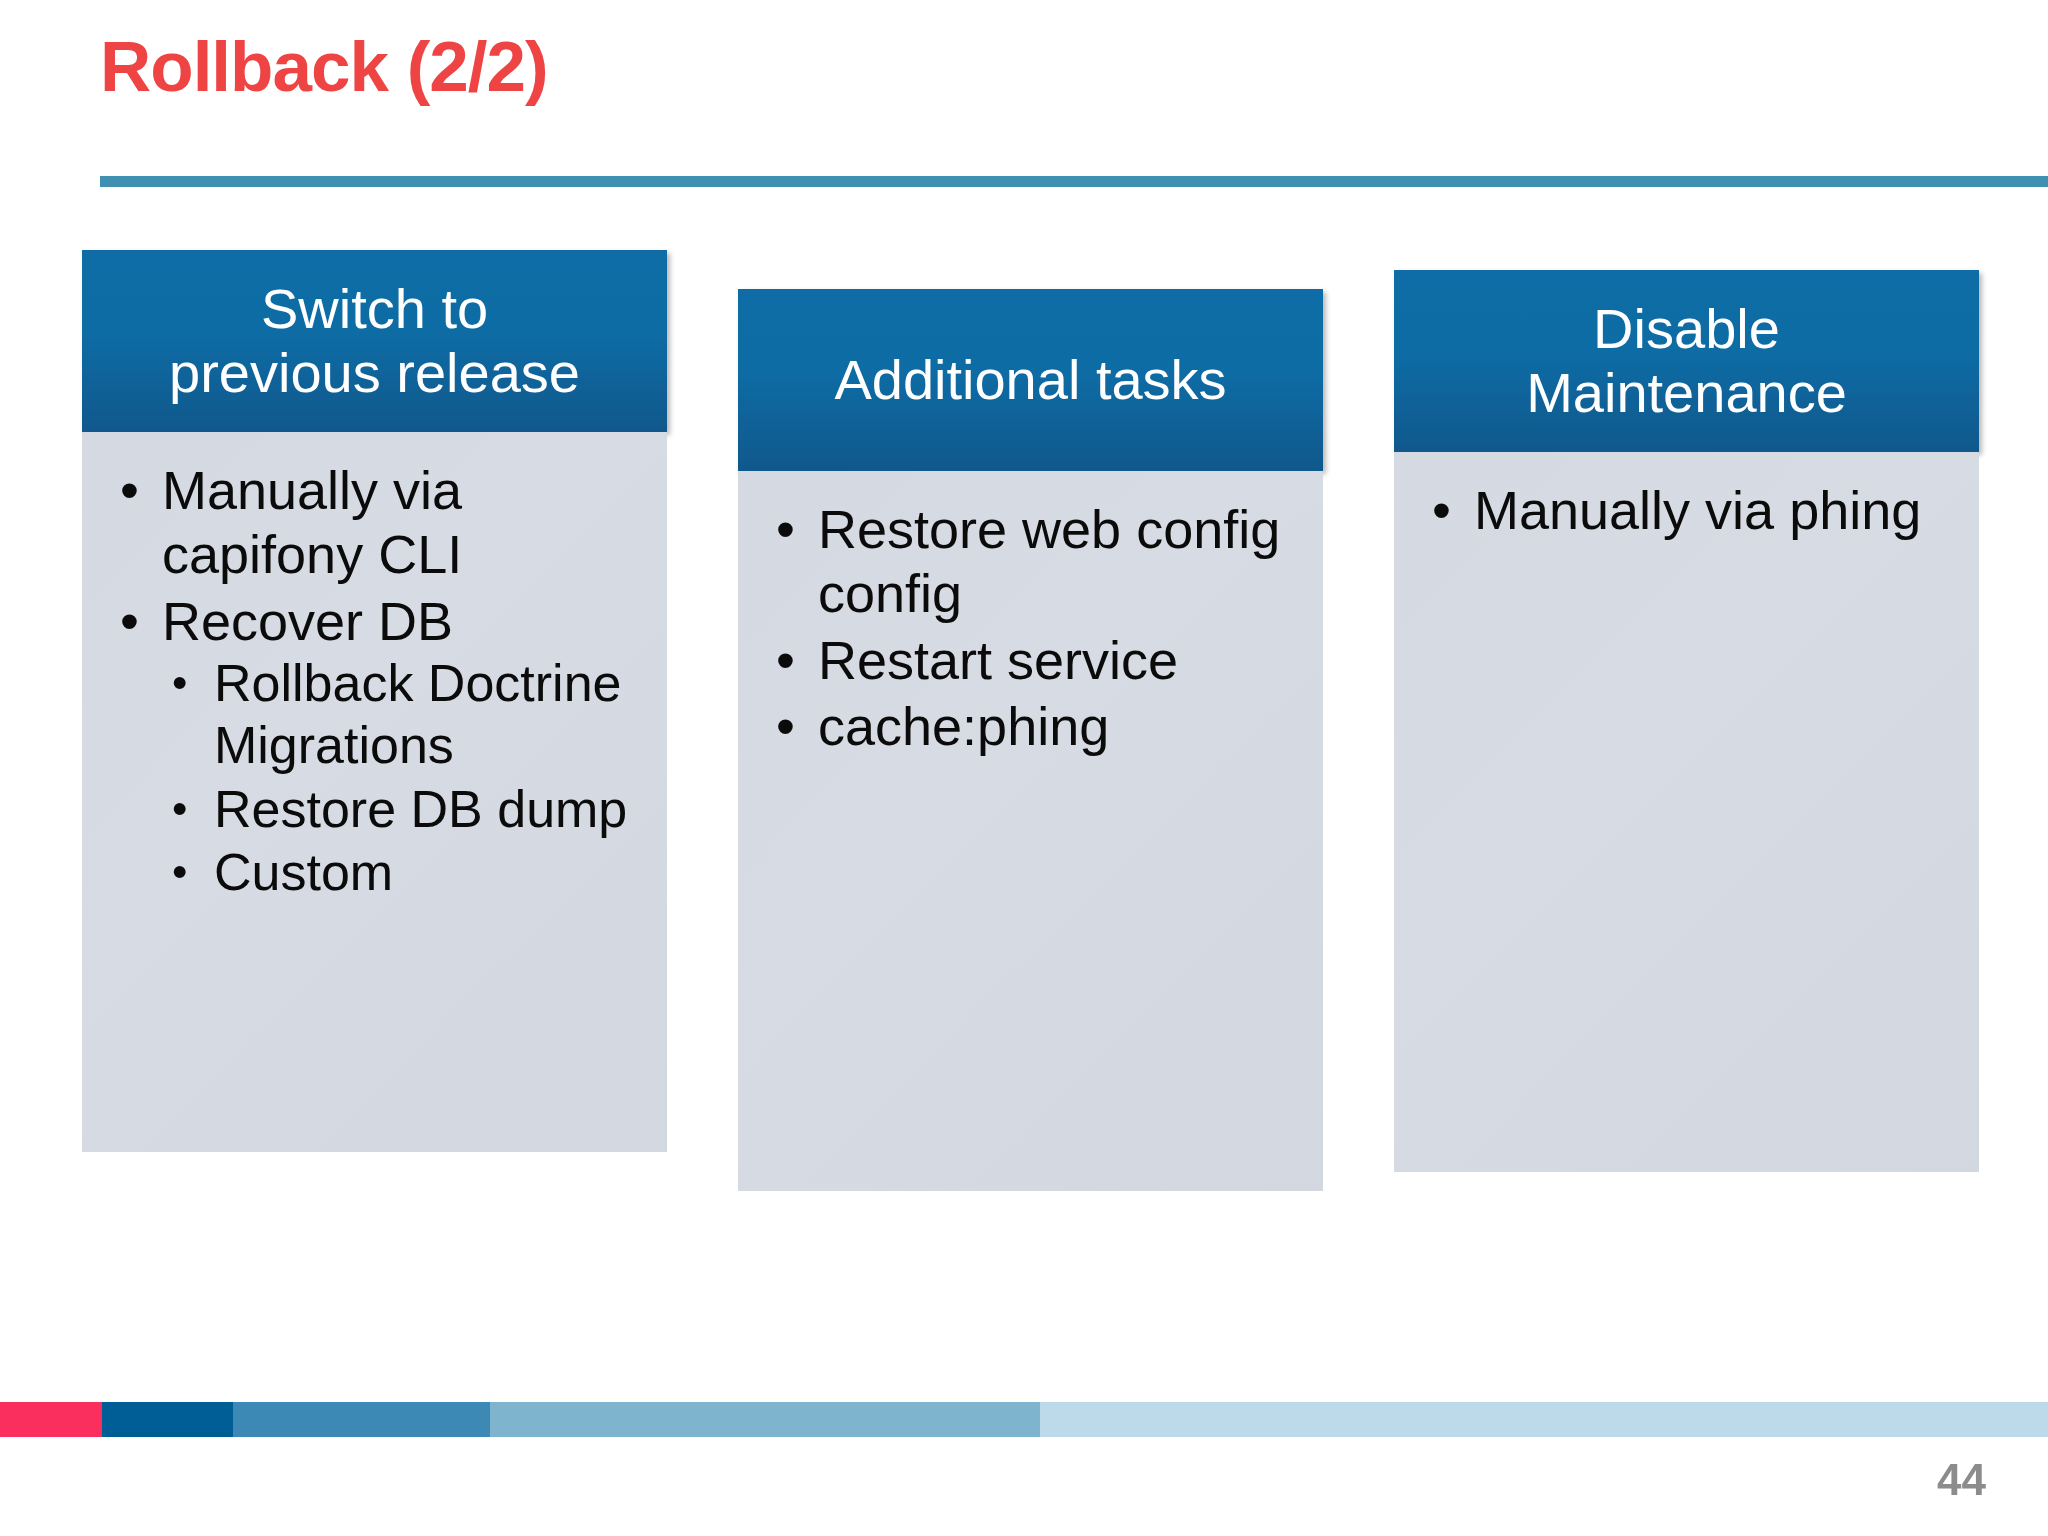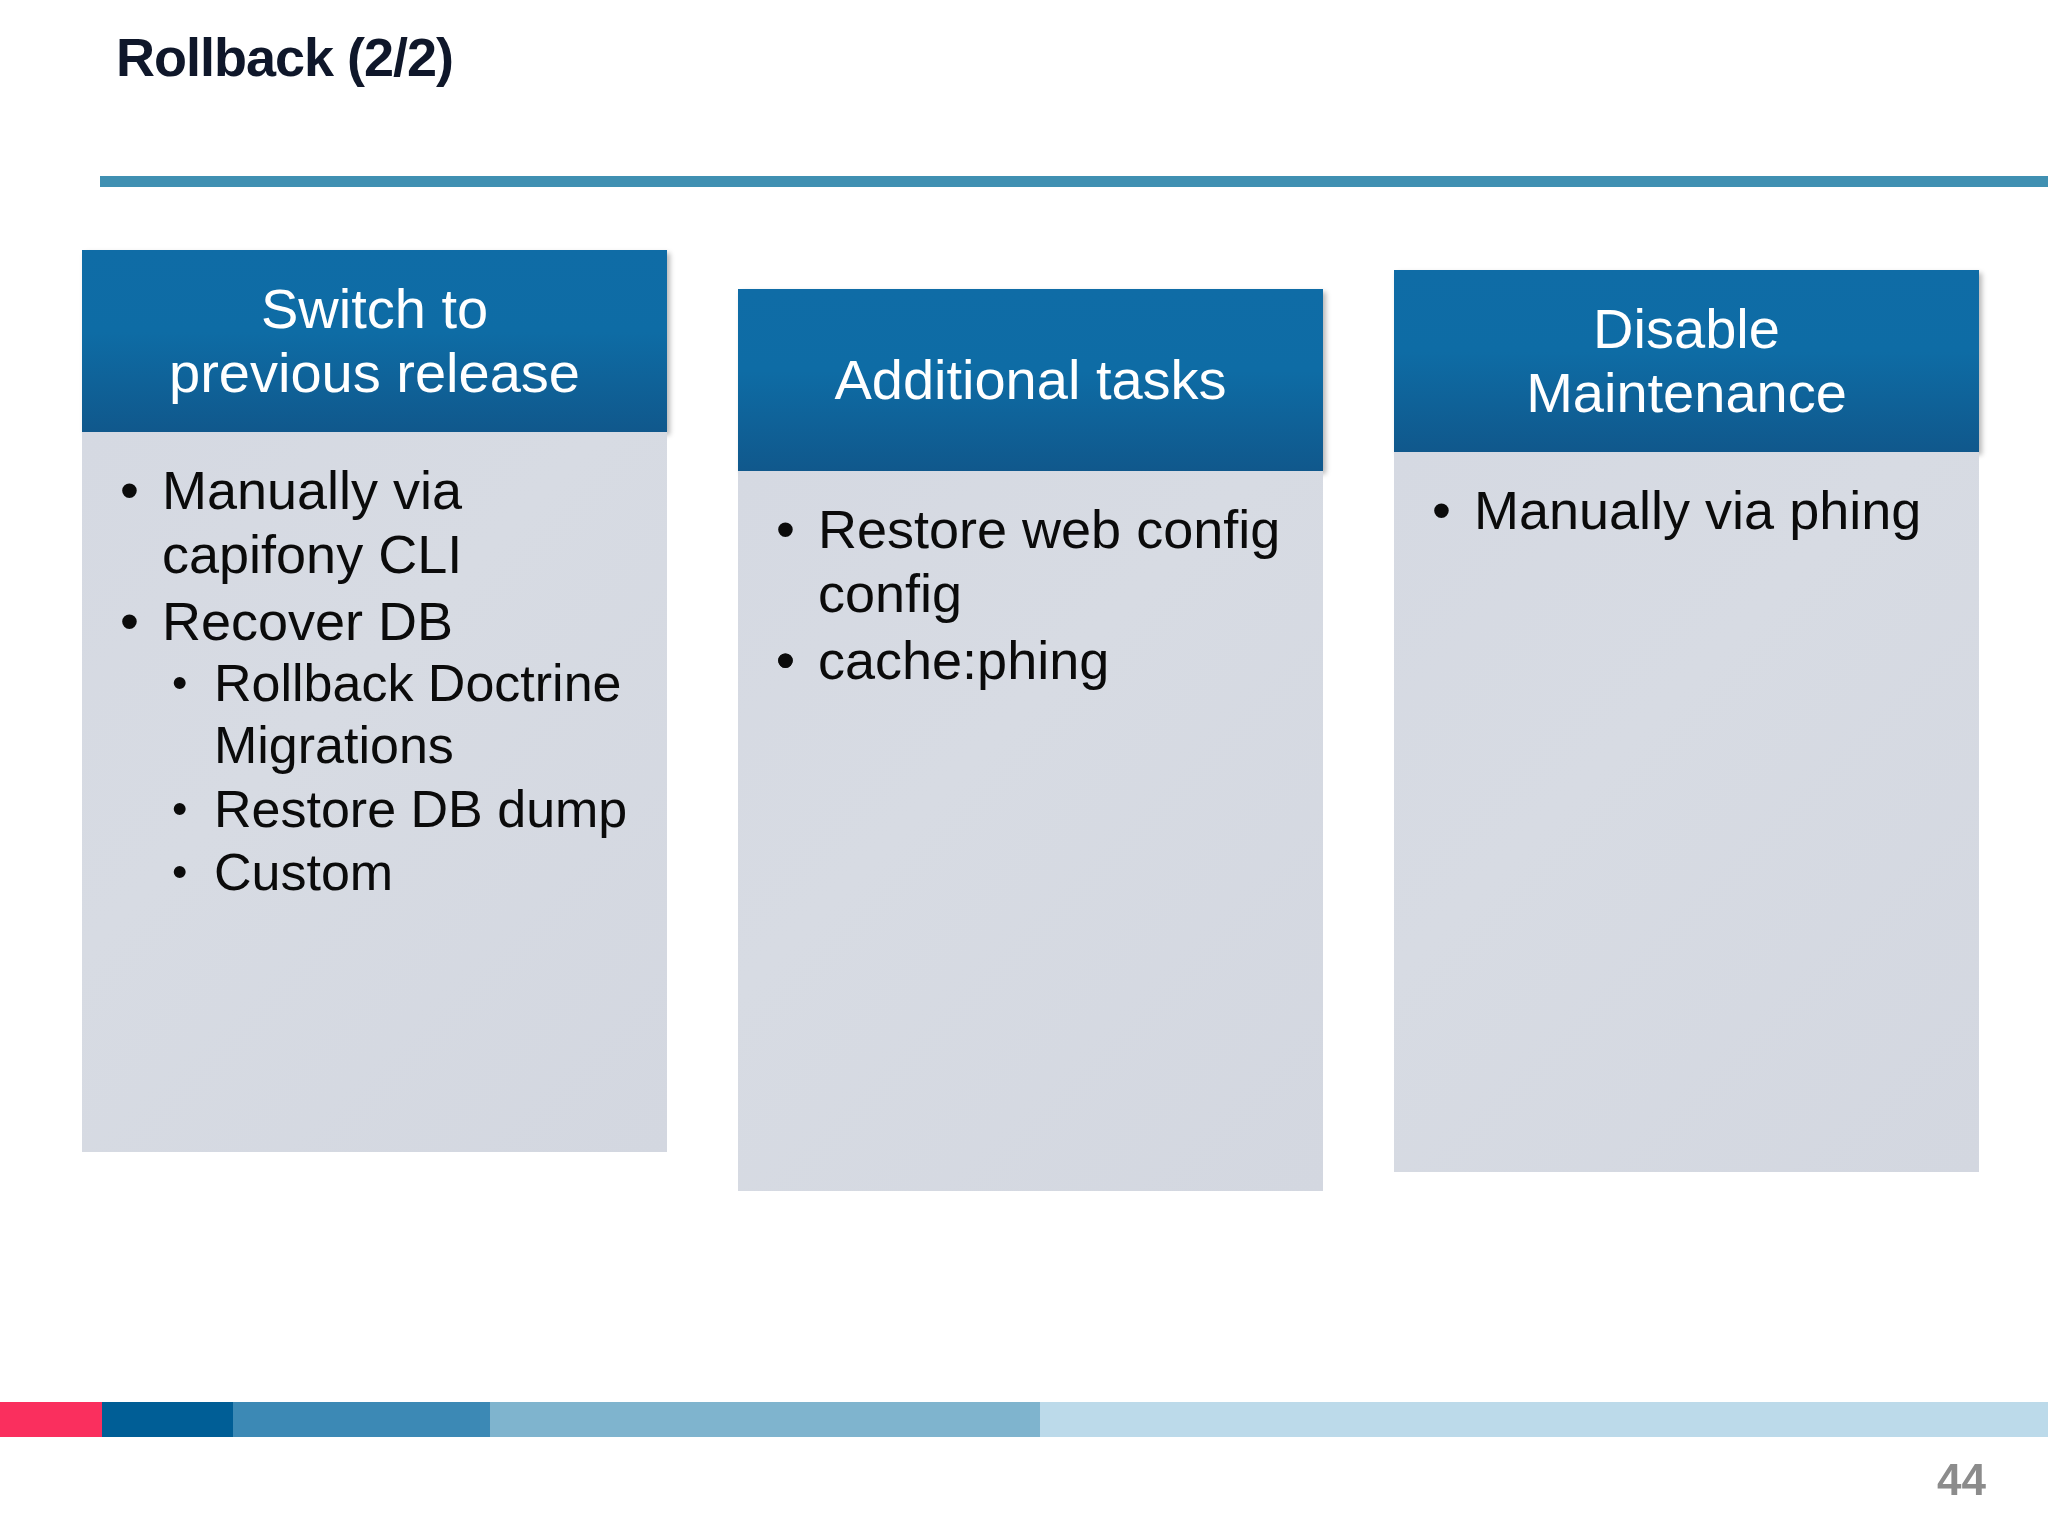--- a/index.html
+++ b/index.html
@@ -11,25 +11,25 @@
     width: 2048px;
     height: 1536px;
     position: relative;
     overflow: hidden;
     font-family: "Liberation Sans", sans-serif;
   }
 
   
   .slide-title {
     position: absolute;
-    left: 116px;
+    left: 100px;
     top: 28px;
-    font-size: 54px;
+    font-size: 71px;
     font-weight: bold;
-    color: #0f172a;
+    color: #ef4444;
     letter-spacing: -1px;
     line-height: 1.1;
     white-space: nowrap;
   }
   .title-rule {
     position: absolute;
     left: 100px;
     top: 176px;
     width: 1948px;
     height: 11px;
@@ -195,20 +195,21 @@
       <div class="col-header-text">Additional tasks</div>
     </div>
     <div class="col-body">
       <ul class="bullets">
         <li>
           <span class="bullet-dot">•</span>
           <span class="li-text">Restore web config config</span>
         </li>
         <li>
           <span class="bullet-dot">•</span>
+          <span class="li-text">Restart service</span>
         </li>
         <li>
           <span class="bullet-dot">•</span>
           <span class="li-text">cache:phing</span>
         </li>
       </ul>
     </div>
   </div>
 
   <div class="column col-2">

